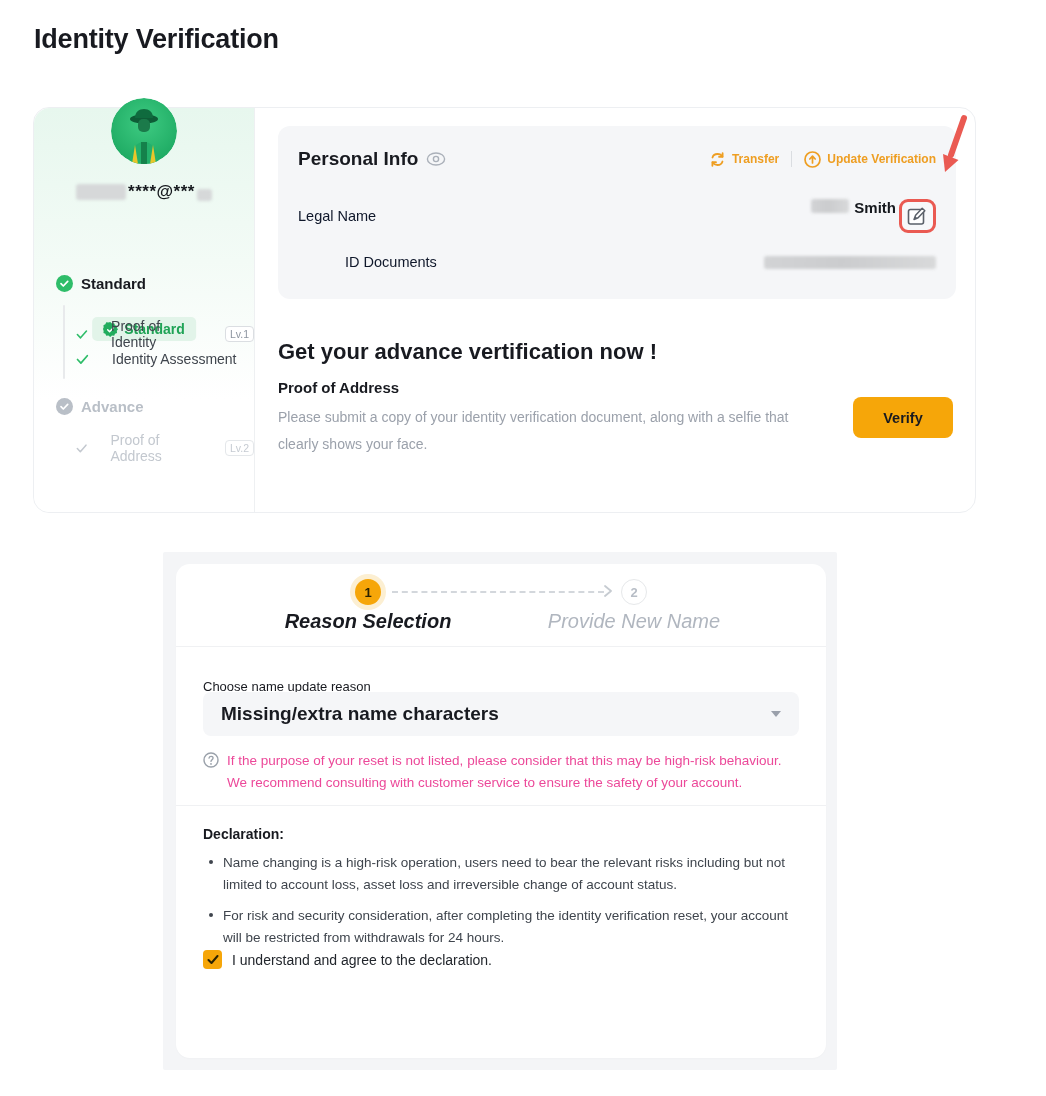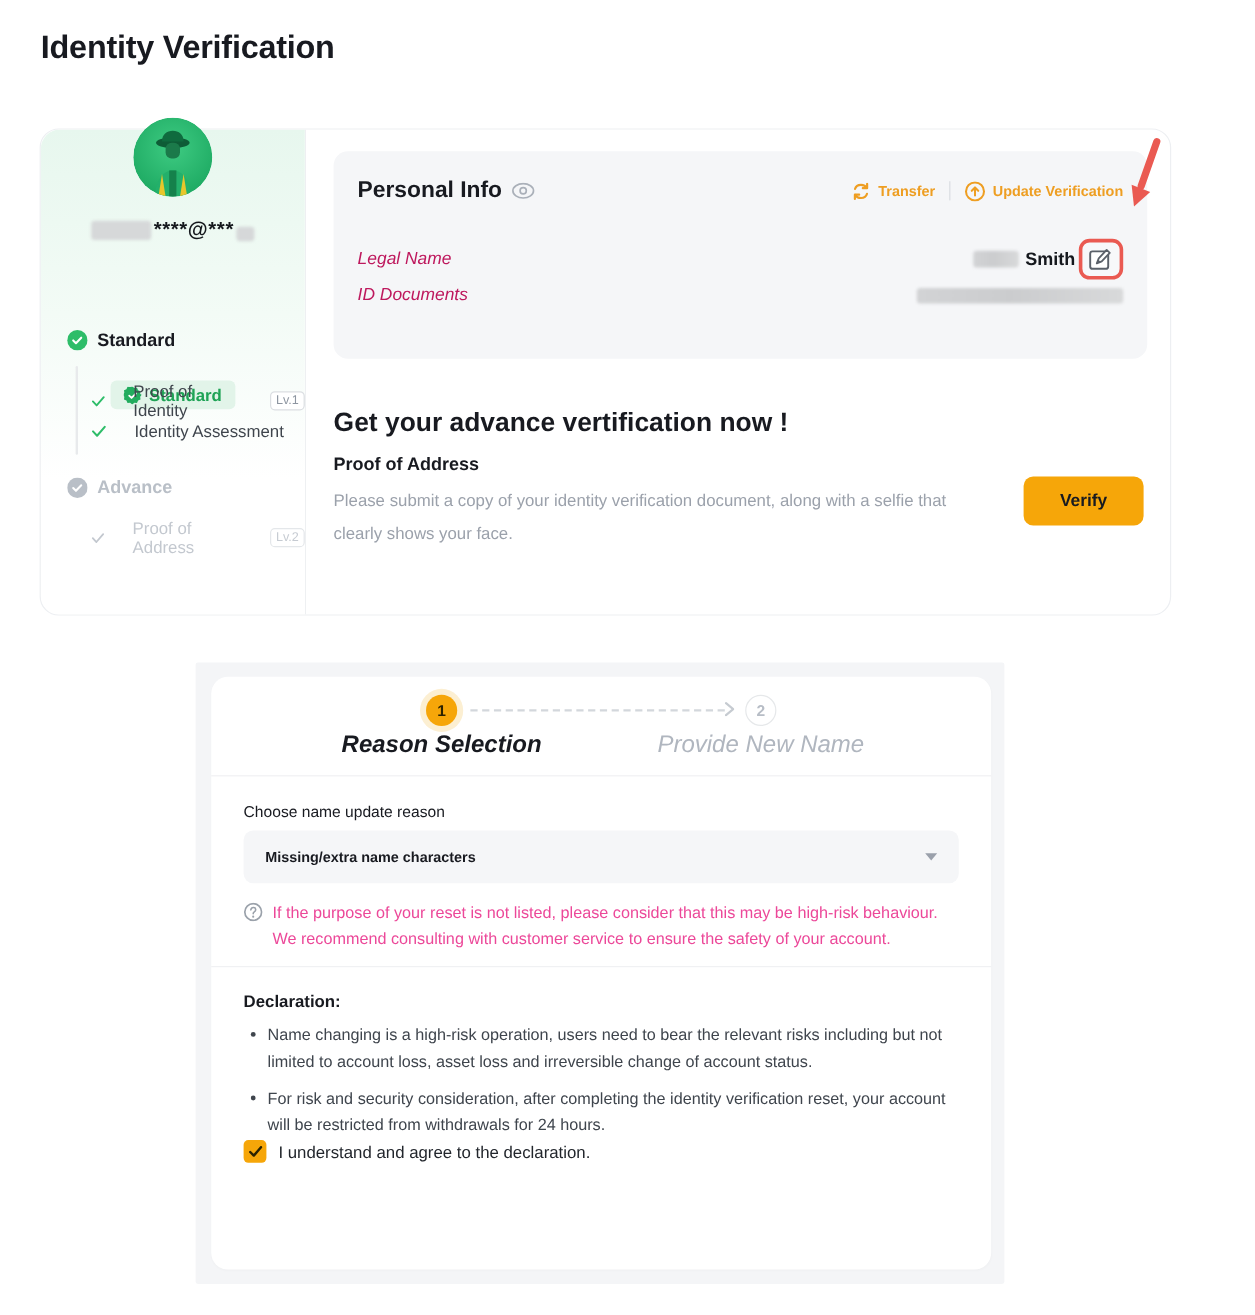--- a/index.html
+++ b/index.html
@@ -65,23 +65,23 @@
     background:#f5f6f8; border-radius:12px;
   }
   .info-head { position:absolute; left:20px; right:20px; top:22px; display:flex; align-items:center; }
   .info-title { font-size:19px; font-weight:700; }
   .eye-wrap { margin-left:8px; display:flex; align-items:center; }
   .info-actions { margin-left:auto; display:flex; align-items:center; gap:12px; }
   .link-orange { display:flex; align-items:center; gap:6px; color:#ee9e22; font-size:12px; font-weight:700; cursor:pointer; }
   .act-sep { width:1px; height:16px; background:#dadde1; }
 
   .info-row { position:absolute; left:20px; right:20px; display:flex; align-items:center; }
-  .info-label { font-size:14.5px; color:#be185d;font-style:italic; }
-  .row-legal { top:73px; } .row-iddoc { top:112px; } .row-country { top:149px; }
-  .row-value { margin-left:auto; display:flex; align-items:center; }
+  .info-label { font-size:14.5px; color:#0f172a; }
+  .row-legal { top:73px; } .row-iddoc { top:128px;margin-left:47px; } .row-country { top:149px; }
+  .row-value { margin-left:auto; display:flex; align-items:flex-start; }
   .val-blur { background:linear-gradient(90deg,#d2d3d5,#cbccce 45%,#d8d9da); border-radius:3px; filter:blur(1.5px); }
   .blur-name { width:38px; height:14px; margin-right:5px; }
   .blur-id { width:172px; height:13px; }
   .blur-country { width:68px; height:13px; }
   .legal-name { font-size:15px; font-weight:700; color:#15181d; }
   .edit-hotbox {
     margin-left:3px; width:37px; height:34px; border:3px solid #ea5a52; border-radius:9px;
     display:flex; align-items:center; justify-content:center; background:rgba(255,255,255,.25);
   }
 
@@ -105,26 +105,26 @@
   .step-2 { left:445px; top:15px; background:#fff; color:#b7bdc6; border:1px solid #e6e8ea; font-weight:600; }
   .step-connector { position:absolute; left:216px; top:27px; width:212px; border-top:2px dashed #d3d7dc; }
   .step-arrowhead { position:absolute; left:428px; top:21px; }
   .step-label { position:absolute; top:46px; width:200px; text-align:center; font-size:20px;font-style:italic; }
   .lab-1 { left:92px; font-weight:700; color:#181a20; }
   .lab-2 { left:358px; color:#b0b6bf; }
 
   .m-divider { position:absolute; left:0; right:0; height:1px; background:#f0f1f3; }
   .div-1 { top:82px; } .div-2 { top:241px; }
 
-  .reason-label { position:absolute; left:27px; top:105px; font-size:13px; color:#181a20; }
+  .reason-label { position:absolute; left:27px; top:115px; font-size:13px; color:#181a20; }
   .reason-select {
     position:absolute; left:27px; top:128px; width:596px; height:44px; background:#f5f6f8; border-radius:8px;
     display:flex; align-items:center; padding:0 18px; cursor:pointer;
   }
-  .reason-value { font-size:12px; font-weight:700; color:#181a20; }
+  .reason-value { font-size:19px; font-weight:700; color:#181a20; }
   .caret-down {
     margin-left:auto; width:0; height:0; border-left:5px solid transparent; border-right:5px solid transparent;
     border-top:6px solid #9aa0ab;
   }
   .note-row { position:absolute; left:27px; top:186px; width:592px; display:flex; gap:8px; }
   .note-text { font-size:13.5px; line-height:1.6; color:#ec4899; width:572px; }
 
   .decl-title { position:absolute; left:27px; top:262px; font-size:14px; font-weight:700; color:#181a20; }
   .decl-list { position:absolute; left:33px; top:288px; width:592px; list-style:none; }
   .decl-list li { position:relative; padding-left:14px; font-size:13.5px; line-height:1.62; color:#3f454d; margin-bottom:9px; }

